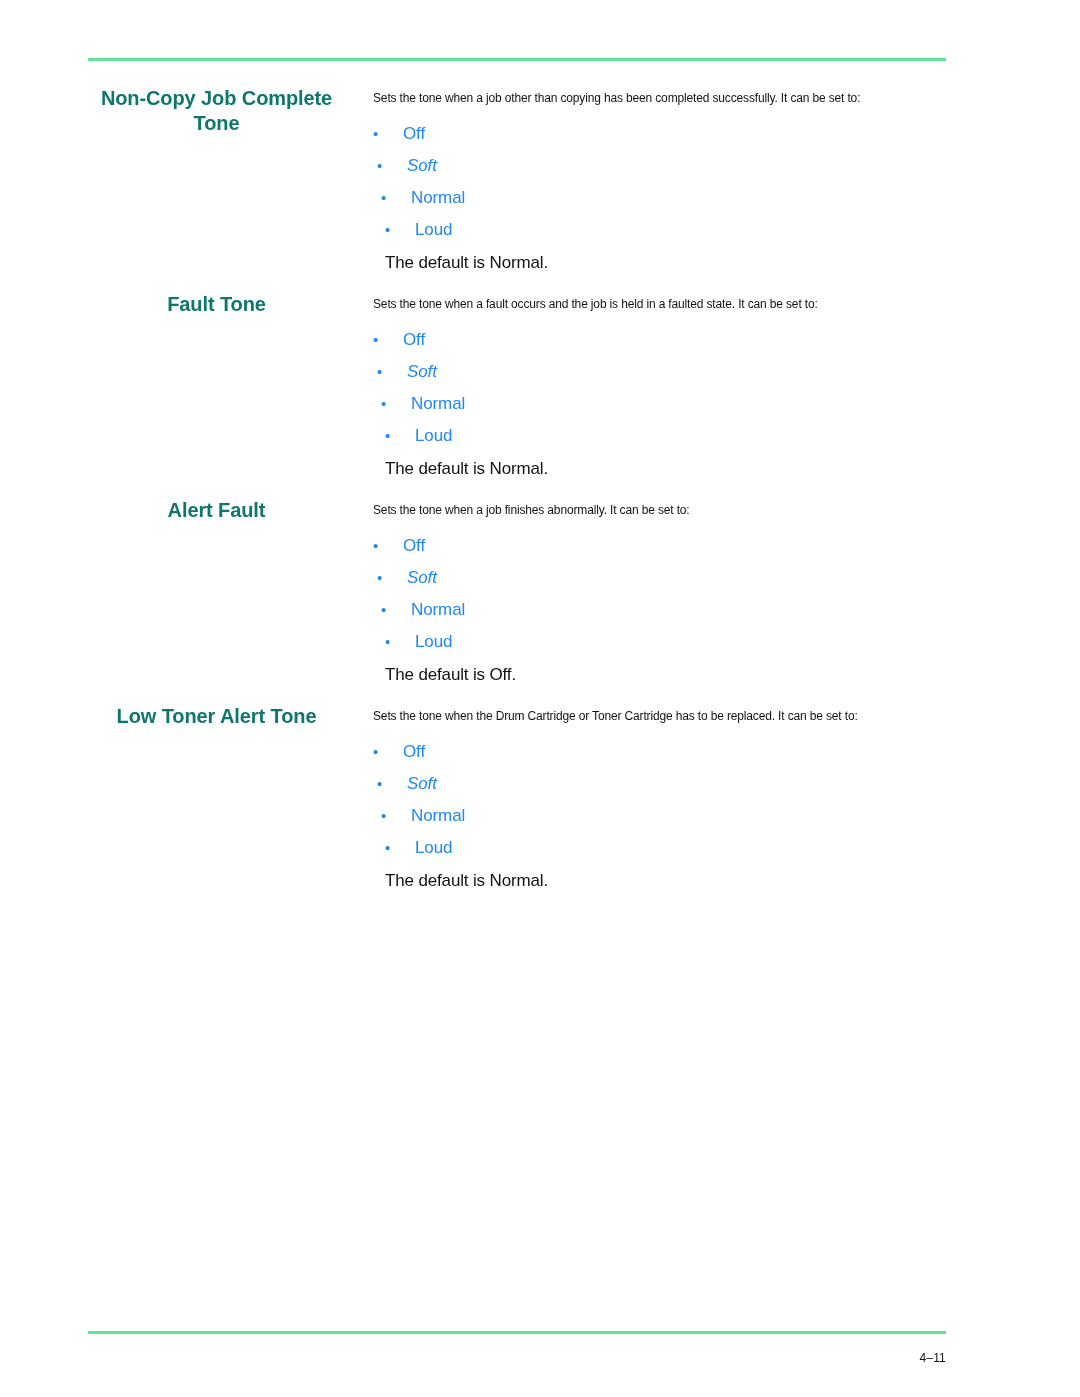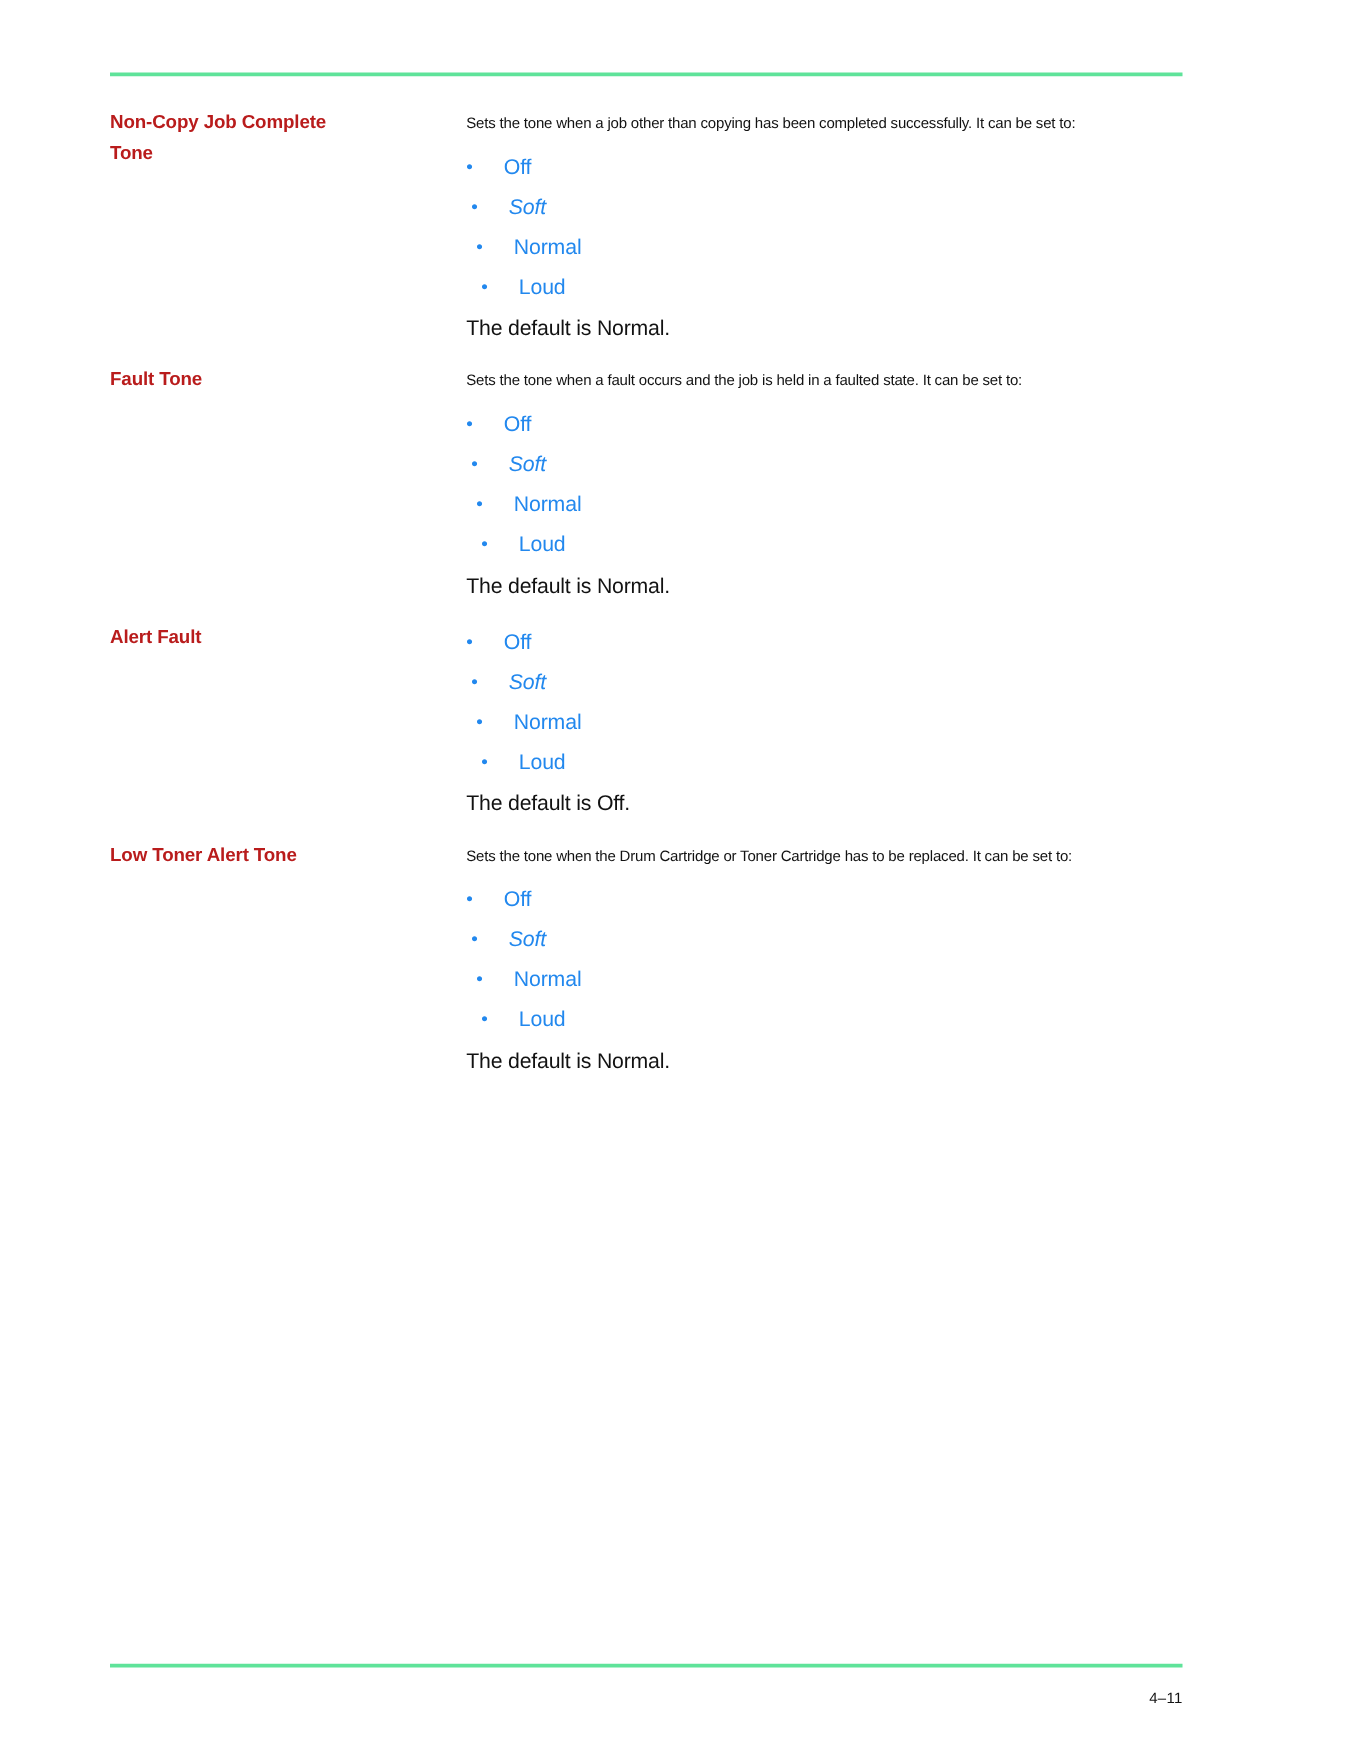--- a/index.html
+++ b/index.html
@@ -45,25 +45,25 @@
   .entry {
     position: relative;
     width: 1080px;
   }
 
   
   .entry-label {
     position: absolute;
     left: 88px;
     width: 257px;
-    text-align: left;
+    text-align: center;
     font-weight: bold;
-    font-size: 15px;
+    font-size: 20px;
     line-height: 24.5px;
-    color: #b91c1c;
+    color: #0f766e;
     white-space: pre-line;
     letter-spacing: -0.1px;
   }
 
   
   .entry-body {
     margin-left: 373px;
     width: 566px;
   }
 
@@ -106,21 +106,21 @@
   .opt.i2 .bullet  { left: 8px; }
   .opt.i2 .opt-text{ margin-left: 38px; }
   .opt.i3 .bullet  { left: 12px; }
   .opt.i3 .opt-text{ margin-left: 42px; }
 
   .default-line {
     font-size: 17px;
     line-height: 25.5px;
     color: #121212;
     letter-spacing: -0.15px;
-    margin: 0 0 17px 0;
+    margin: 0 0 17px 12px;
   }
 
   
   .footer {
     position: absolute;
     left: 88px;
     top: 1346px;
     width: 858px;
     height: 24px;
   }
@@ -175,20 +175,21 @@
             <li class="opt i1"><span class="bullet">•</span><span class="opt-text">Soft</span></li>
             <li class="opt i2"><span class="bullet">•</span><span class="opt-text">Normal</span></li>
             <li class="opt i3"><span class="bullet">•</span><span class="opt-text">Loud</span></li>
           </ul>
           <p class="default-line">The default is Normal.</p>
         </div>
       </div>
       <div class="entry">
         <div class="entry-label">Alert Fault</div>
         <div class="entry-body">
+          <p class="desc">Sets the tone when a job finishes abnormally.  It can be set to:</p>
           <ul class="opts">
             <li class="opt i0"><span class="bullet">•</span><span class="opt-text">Off</span></li>
             <li class="opt i1"><span class="bullet">•</span><span class="opt-text">Soft</span></li>
             <li class="opt i2"><span class="bullet">•</span><span class="opt-text">Normal</span></li>
             <li class="opt i3"><span class="bullet">•</span><span class="opt-text">Loud</span></li>
           </ul>
           <p class="default-line">The default is Off.</p>
         </div>
       </div>
       <div class="entry">

